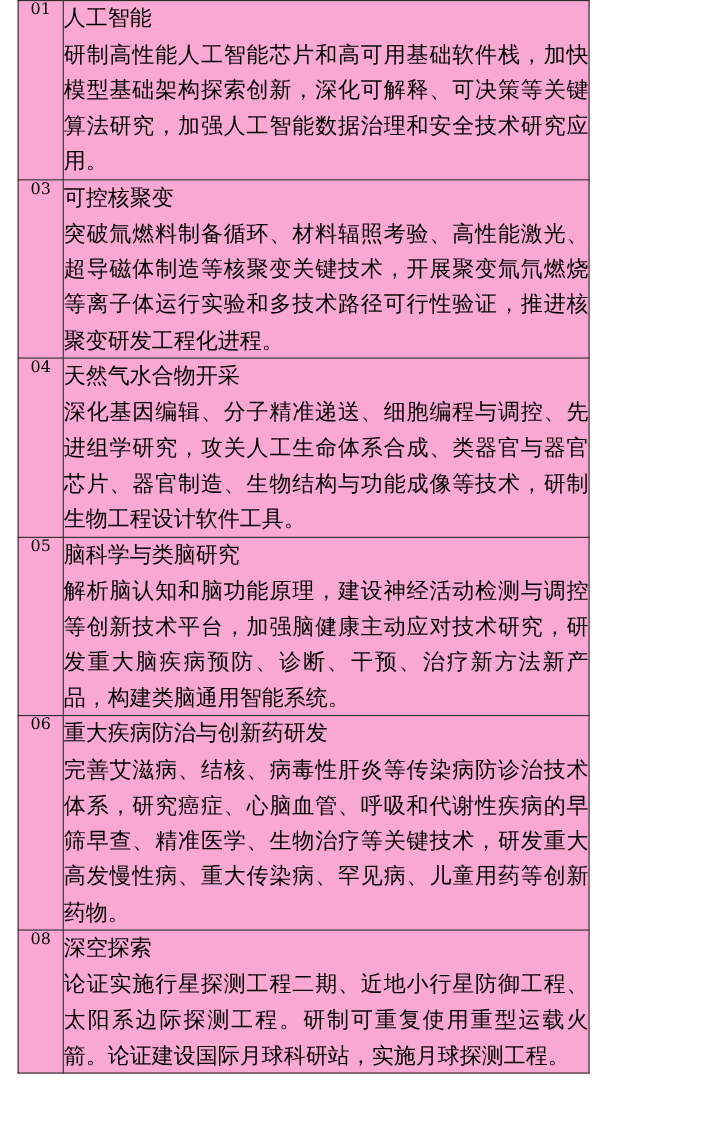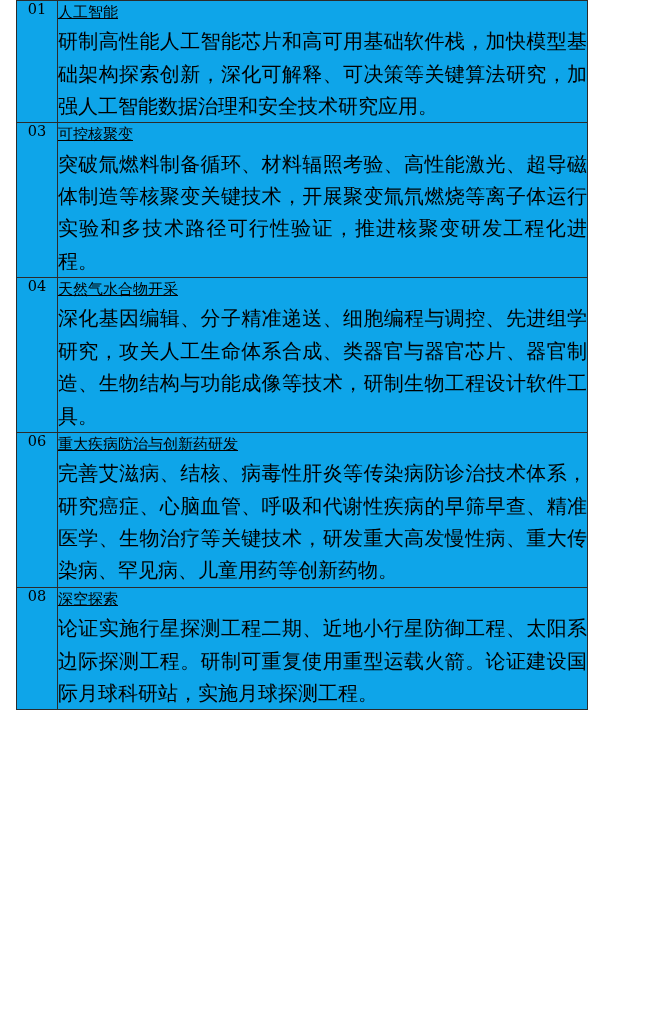--- a/index.html
+++ b/index.html
@@ -26,48 +26,47 @@
     letter-spacing: 1px;
     padding: 9px 0 9px 0;
     color: #000;
     font-family: "DejaVu Serif", "Liberation Serif", serif;
   }
   .title .title-gap {
     display: inline-block;
     width: 20px;
   }
   table.panel {
-    width: 572px;
+    width: 520px;
     border-collapse: collapse;
     table-layout: fixed;
     border: 1px solid #2b2b2b;
-    background: #0ea5e9;
+    background: #f9a8d4;
   }
   table.panel td {
     border: 1px solid #2b2b2b;
     vertical-align: top;
     padding: 0;
   }
   td.num {
     width: 40px;
     text-align: center;
     font-size: 14.5px;
     font-family: "DejaVu Serif", "Liberation Serif", serif;
     padding-top: 9px;
     color: #000;
   }
   td.body {
     padding: 8px 11px 9px 9px;
   }
   .item-title {
-    font-size: 15px;
+    font-size: 20px;
     line-height: 1.55;
     font-family: "DejaVu Serif", "Liberation Serif", serif;
     margin-bottom: 1px;
-    text-decoration: underline;
   }
   .item-text {
     font-size: 20px;
     line-height: 1.62;
     text-align: justify;
     text-justify: inter-ideograph;
     font-family: "DejaVu Serif", "Liberation Serif", serif;
   }
 </style>
 </head>
@@ -93,20 +92,27 @@
         </td>
       </tr>
       <tr>
         <td class="num">04</td>
         <td class="body">
           <div class="item-title">天然气水合物开采</div>
           <div class="item-text">深化基因编辑、分子精准递送、细胞编程与调控、先进组学研究，攻关人工生命体系合成、类器官与器官芯片、器官制造、生物结构与功能成像等技术，研制生物工程设计软件工具。</div>
         </td>
       </tr>
       <tr>
+        <td class="num">05</td>
+        <td class="body">
+          <div class="item-title">脑科学与类脑研究</div>
+          <div class="item-text">解析脑认知和脑功能原理，建设神经活动检测与调控等创新技术平台，加强脑健康主动应对技术研究，研发重大脑疾病预防、诊断、干预、治疗新方法新产品，构建类脑通用智能系统。</div>
+        </td>
+      </tr>
+      <tr>
         <td class="num">06</td>
         <td class="body">
           <div class="item-title">重大疾病防治与创新药研发</div>
           <div class="item-text">完善艾滋病、结核、病毒性肝炎等传染病防诊治技术体系，研究癌症、心脑血管、呼吸和代谢性疾病的早筛早查、精准医学、生物治疗等关键技术，研发重大高发慢性病、重大传染病、罕见病、儿童用药等创新药物。</div>
         </td>
       </tr>
       <tr>
         <td class="num">08</td>
         <td class="body">
           <div class="item-title">深空探索</div>

